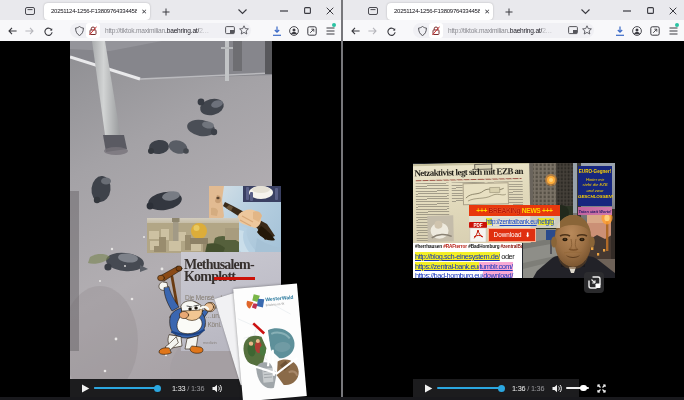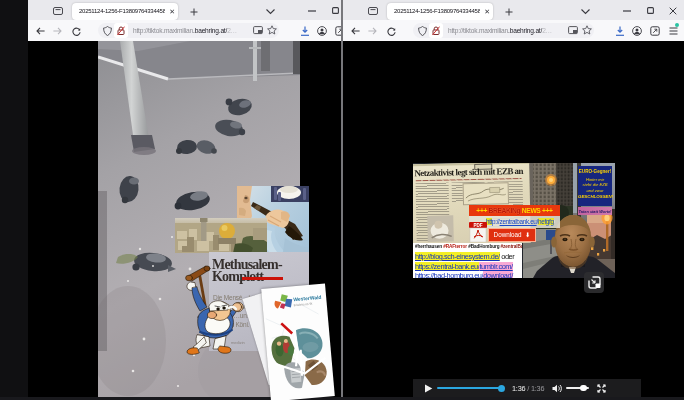--- a/index.html
+++ b/index.html
@@ -15,21 +15,21 @@
   .urlbar{position:absolute;left:70px;top:2.5px;width:181px;height:15.5px;background:#f0f0f4;border-radius:8px;}
   .lockbox{position:absolute;left:16px;top:0.5px;width:14px;height:14.5px;background:#fff;border-radius:3px;}
   .urltxt{position:absolute;left:35px;top:4px;font-size:6.6px;color:#8a8a90;white-space:nowrap;letter-spacing:-0.2px;}
   .urltxt b{color:#23222a;font-weight:normal;}
   svg{display:block;}
   .abs{position:absolute;}
 </style>
 </head>
 <body>
 
-<div class="win" id="w1" style="left:0;margin-left:28px;">
+<div class="win" id="w1" style="left:0;">
   <div class="titlebar">
     <svg class="abs" style="left:25px;top:6px;" width="10" height="10" viewBox="0 0 10 10">
         <rect x="0.5" y="1.5" width="9" height="7" rx="1.5" fill="none" stroke="#4a4a50" stroke-width="1"></rect>
         <line x1="2.5" y1="3.6" x2="7.5" y2="3.6" stroke="#4a4a50" stroke-width="1"></line>
       </svg>
     <div class="tab">
         <div class="tabtxt">20251124-1256-F1380976433445835…</div>
         <div class="tabx">✕</div>
       </div>
     <svg class="abs" style="left:162px;top:8px;" width="8" height="8" viewBox="0 0 8 8">
@@ -304,20 +304,33 @@
         <path d="M40 80 L46 76 L50 82 L44 86 Z" fill="#6e5236"></path>
         <path d="M48 88 C52 86 56 88 56 92" stroke="#a8886a" stroke-width="2" fill="none"></path>
         <g stroke="#ffffff" stroke-width="2.2" fill="none">
           <path d="M29 44 L31 64 L28 80"></path>
             <path d="M8 76 L36 88 L58 74"></path>
             <path d="M34 64 L33 90"></path>
         </g>
       </svg>
     </div>
 
+    <div class="abs" style="left:70px;top:338px;width:202px;height:18px;background:#1c1c1e;z-index:5;">
+      <svg class="abs" style="left:11px;top:4.5px;" width="9" height="9" viewBox="0 0 9 9">
+          <path d="M1 0.5L8.3 4.5L1 8.5Z" fill="#f2f2f2"></path>
+        </svg>
+      <div class="abs" style="left:24px;top:8px;width:65px;height:2.4px;background:#6e6e72;border-radius:1.2px;"></div>
+      <div class="abs" style="left:24px;top:8px;width:63px;height:2.4px;background:#2ba7e0;border-radius:1.2px;"></div>
+      <div class="abs" style="left:83.5px;top:5.6px;width:7px;height:7px;border-radius:50%;background:#2ba7e0;"></div>
+      <div class="abs" style="left:102px;top:5px;font-size:7.3px;color:#f0f0f0;letter-spacing:-0.2px;">1:33 <span style="color:#9a9a9e;">/ 1:36</span></div>
+      <svg class="abs" style="left:142px;top:4.5px;" width="10" height="9" viewBox="0 0 10 9">
+          <path d="M0.5 3H2.5L5 0.8V8.2L2.5 6H0.5Z" fill="#f0f0f0"></path>
+          <path d="M6.5 2.5C7.6 3.4 7.6 5.6 6.5 6.5M8 1C9.8 2.5 9.8 6.5 8 8" stroke="#f0f0f0" stroke-width="1" fill="none"></path>
+        </svg>
+    </div>
   </div>
 </div>
 
 <div class="win" id="w2" style="left:343px;">
   <div class="titlebar">
     <svg class="abs" style="left:25px;top:6px;" width="10" height="10" viewBox="0 0 10 10">
         <rect x="0.5" y="1.5" width="9" height="7" rx="1.5" fill="none" stroke="#4a4a50" stroke-width="1"></rect>
         <line x1="2.5" y1="3.6" x2="7.5" y2="3.6" stroke="#4a4a50" stroke-width="1"></line>
       </svg>
     <div class="tab">
@@ -542,21 +555,21 @@
 
     <div class="abs" style="left:241px;top:231px;width:20px;height:21px;background:rgba(46,46,48,0.92);border-radius:4px;">
       <svg class="abs" style="left:4px;top:4px;" width="13" height="13" viewBox="0 0 13 13">
         <path d="M4.5 1 H10 C11.1 1 12 1.9 12 3 V8.5" stroke="#f0f0f0" stroke-width="1.4" fill="none"></path>
         <path d="M1 4.5 V10 C1 11.1 1.9 12 3 12 H8.5" stroke="#f0f0f0" stroke-width="1.4" fill="none"></path>
         <path d="M3.5 3.5 L7 7 M7 7 V4.2 M7 7 H4.2" stroke="#f0f0f0" stroke-width="1.1" fill="none"></path>
         <rect x="7.5" y="7.5" width="5" height="4.5" rx="0.8" fill="#fff"></rect>
       </svg>
     </div>
 
-    <div class="abs" style="left:70px;top:338px;width:228px;height:18px;background:#1c1c1e;">
+    <div class="abs" style="left:70px;top:338px;width:166px;height:18px;background:#1c1c1e;">
       <svg class="abs" style="left:11px;top:4.5px;" width="9" height="9" viewBox="0 0 9 9">
           <path d="M1 0.5L8.3 4.5L1 8.5Z" fill="#f2f2f2"></path>
         </svg>
       <div class="abs" style="left:24px;top:8px;width:65px;height:2.4px;background:#2ba7e0;border-radius:1.2px;"></div>
       <div class="abs" style="left:85px;top:5.6px;width:7px;height:7px;border-radius:50%;background:#2ba7e0;"></div>
       <div class="abs" style="left:99px;top:5px;font-size:7.3px;color:#f0f0f0;letter-spacing:-0.2px;">1:36 <span style="color:#9a9a9e;">/ 1:36</span></div>
       <svg class="abs" style="left:139px;top:4.5px;" width="10" height="9" viewBox="0 0 10 9">
           <path d="M0.5 3H2.5L5 0.8V8.2L2.5 6H0.5Z" fill="#f0f0f0"></path>
           <path d="M6.5 2.5C7.6 3.4 7.6 5.6 6.5 6.5M8 1C9.8 2.5 9.8 6.5 8 8" stroke="#f0f0f0" stroke-width="1" fill="none"></path>
         </svg>

